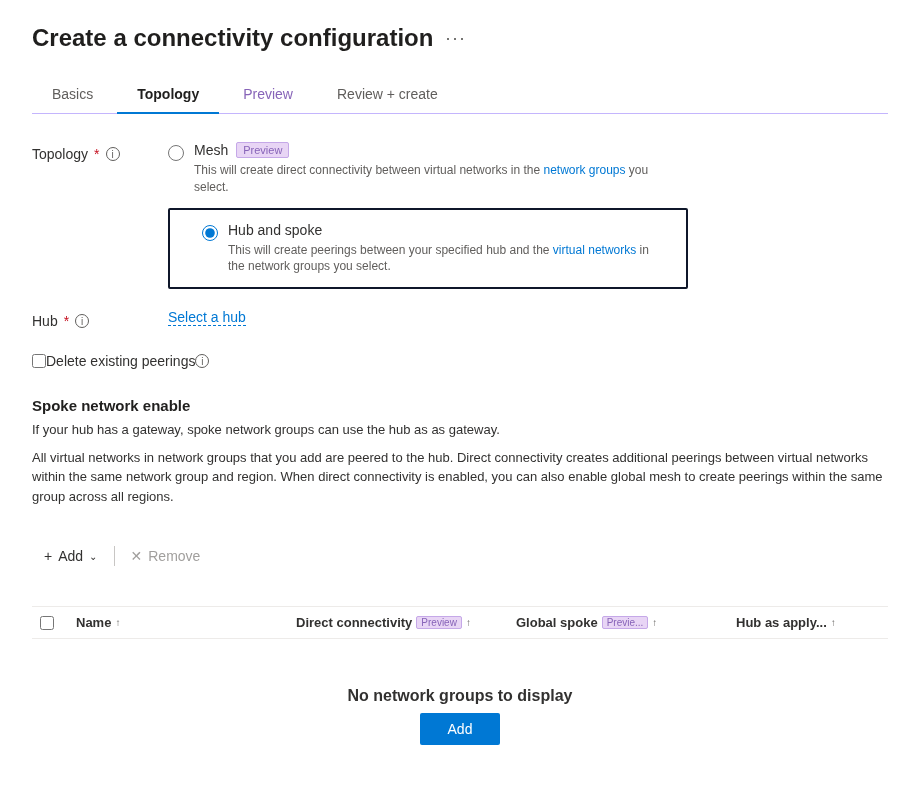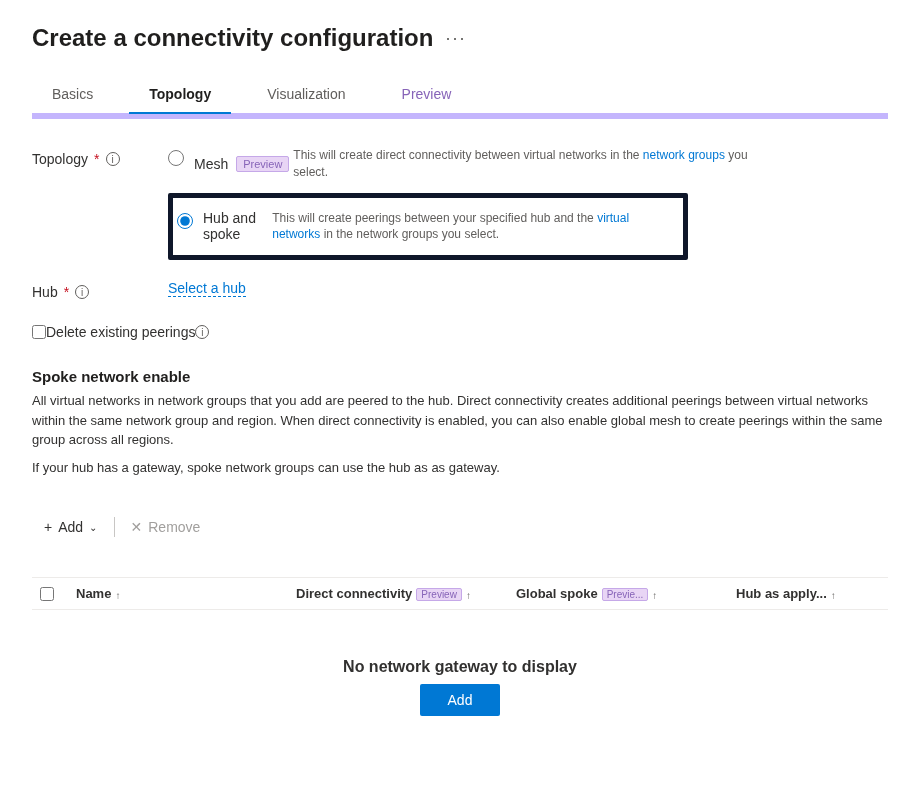--- a/index.html
+++ b/index.html
@@ -27,23 +27,23 @@
     .more-icon {
       color: #605e5c;
       font-size: 18px;
       cursor: pointer;
       letter-spacing: 2px;
     }
 
     
     .tabs {
       display: flex;
-      border-bottom: 6px solid #c4b5fd;
+      border-bottom: 1px solid #c4b5fd;
       margin-bottom: 28px;
-      gap: 16px;
+      gap: 4px;
     }
     .tab {
       padding: 10px 20px;
       cursor: pointer;
       font-size: 14px;
       color: #605e5c;
       border-bottom: 2px solid transparent;
       margin-bottom: -1px;
       white-space: nowrap;
     }
@@ -109,21 +109,21 @@
       gap: 10px;
     }
 
     .radio-input {
       margin-top: 3px;
       flex-shrink: 0;
     }
 
     .radio-option-content {
       display: flex;
-      flex-direction: row;
+      flex-direction: column;
       gap: 4px;
     }
 
     .radio-option-title {
       display: flex;
       align-items: center;
       gap: 8px;
       font-weight: 400;
       font-size: 14px;
     }
@@ -144,23 +144,23 @@
       max-width: 480px;
       line-height: 1.4;
     }
 
     .radio-option-desc .link-text {
       color: #0078d4;
       margin-top: 36px;
     }
 
     .radio-box-selected {
-      border: 5px solid #0f172a;
+      border: 2px solid #0f172a;
       border-radius: 2px;
-      padding: 12px 4px;
+      padding: 12px 32px;
       max-width: 520px;
     }
 
     
     .hub-link {
       color: #0078d4;
       text-decoration: none;
       border-bottom: 1px dashed #0078d4;
       cursor: pointer;
       font-size: 14px;
@@ -228,21 +228,21 @@
       border-top: 1px solid #edebe9;
     }
     .table-header {
       display: grid;
       grid-template-columns: 36px 1fr 220px 220px 160px;
       border-bottom: 1px solid #edebe9;
       padding: 8px 0;
     }
     .th {
       display: flex;
-      align-items: flex-end;
+      align-items: center;
       gap: 4px;
       font-size: 13px;
       font-weight: 600;
       color: #323130;
       padding: 0 8px;
     }
     .th .sort-icon {
       font-size: 10px;
       color: #605e5c;
     }
@@ -302,22 +302,22 @@
 <body>
 
 <div class="page-header">
   <h1 class="page-title">Create a connectivity configuration</h1>
   <span class="more-icon">...</span>
 </div>
 
 <nav class="tabs">
   <div class="tab">Basics</div>
   <div class="tab active">Topology</div>
-  <div class="tab">Visualization</div>
   <div class="tab preview-tab">Preview</div>
+  <div class="tab">Review + create</div>
 </nav>
 
 <div class="content">
 
   <div class="form-row">
     <div class="form-label">
       <span>Topology</span>
       <span class="required-star">*</span>
       <span class="info-icon">i</span>
     </div>
@@ -364,22 +364,22 @@
   </div>
 
   <div class="checkbox-row">
     <input type="checkbox" style="">
     <label>Delete existing peerings</label>
     <span class="info-icon">i</span>
   </div>
 
   <div>
     <div class="section-title">Spoke network enable</div>
+    <p class="section-desc">If your hub has a gateway, spoke network groups can use the hub as as gateway.</p>
     <p class="section-desc">All virtual networks in network groups that you add are peered to the hub. Direct connectivity creates additional peerings between virtual networks within the same network group and region. When direct connectivity is enabled, you can also enable global mesh to create peerings within the same group across all regions.</p>
-    <p class="section-desc">If your hub has a gateway, spoke network groups can use the hub as as gateway.</p>
   </div>
 
   <div class="toolbar">
     <button class="toolbar-btn">
       <span>+</span>
       <span>Add</span>
       <span class="chevron-icon">⌄</span>
     </button>
     <div class="toolbar-separator"></div>
     <button class="toolbar-btn disabled">
@@ -407,18 +407,18 @@
         <span class="preview-badge-sm">Previe...</span>
         <span class="sort-icon">↑</span>
       </div>
       <div class="th">
         <span>Hub as apply...</span>
         <span class="sort-icon">↑</span>
       </div>
     </div>
 
     <div class="empty-state">
-      <div class="empty-title">No network gateway to display</div>
+      <div class="empty-title">No network groups to display</div>
       <button class="add-btn">Add</button>
     </div>
   </div>
 
 </div>
 
 </body></html>

